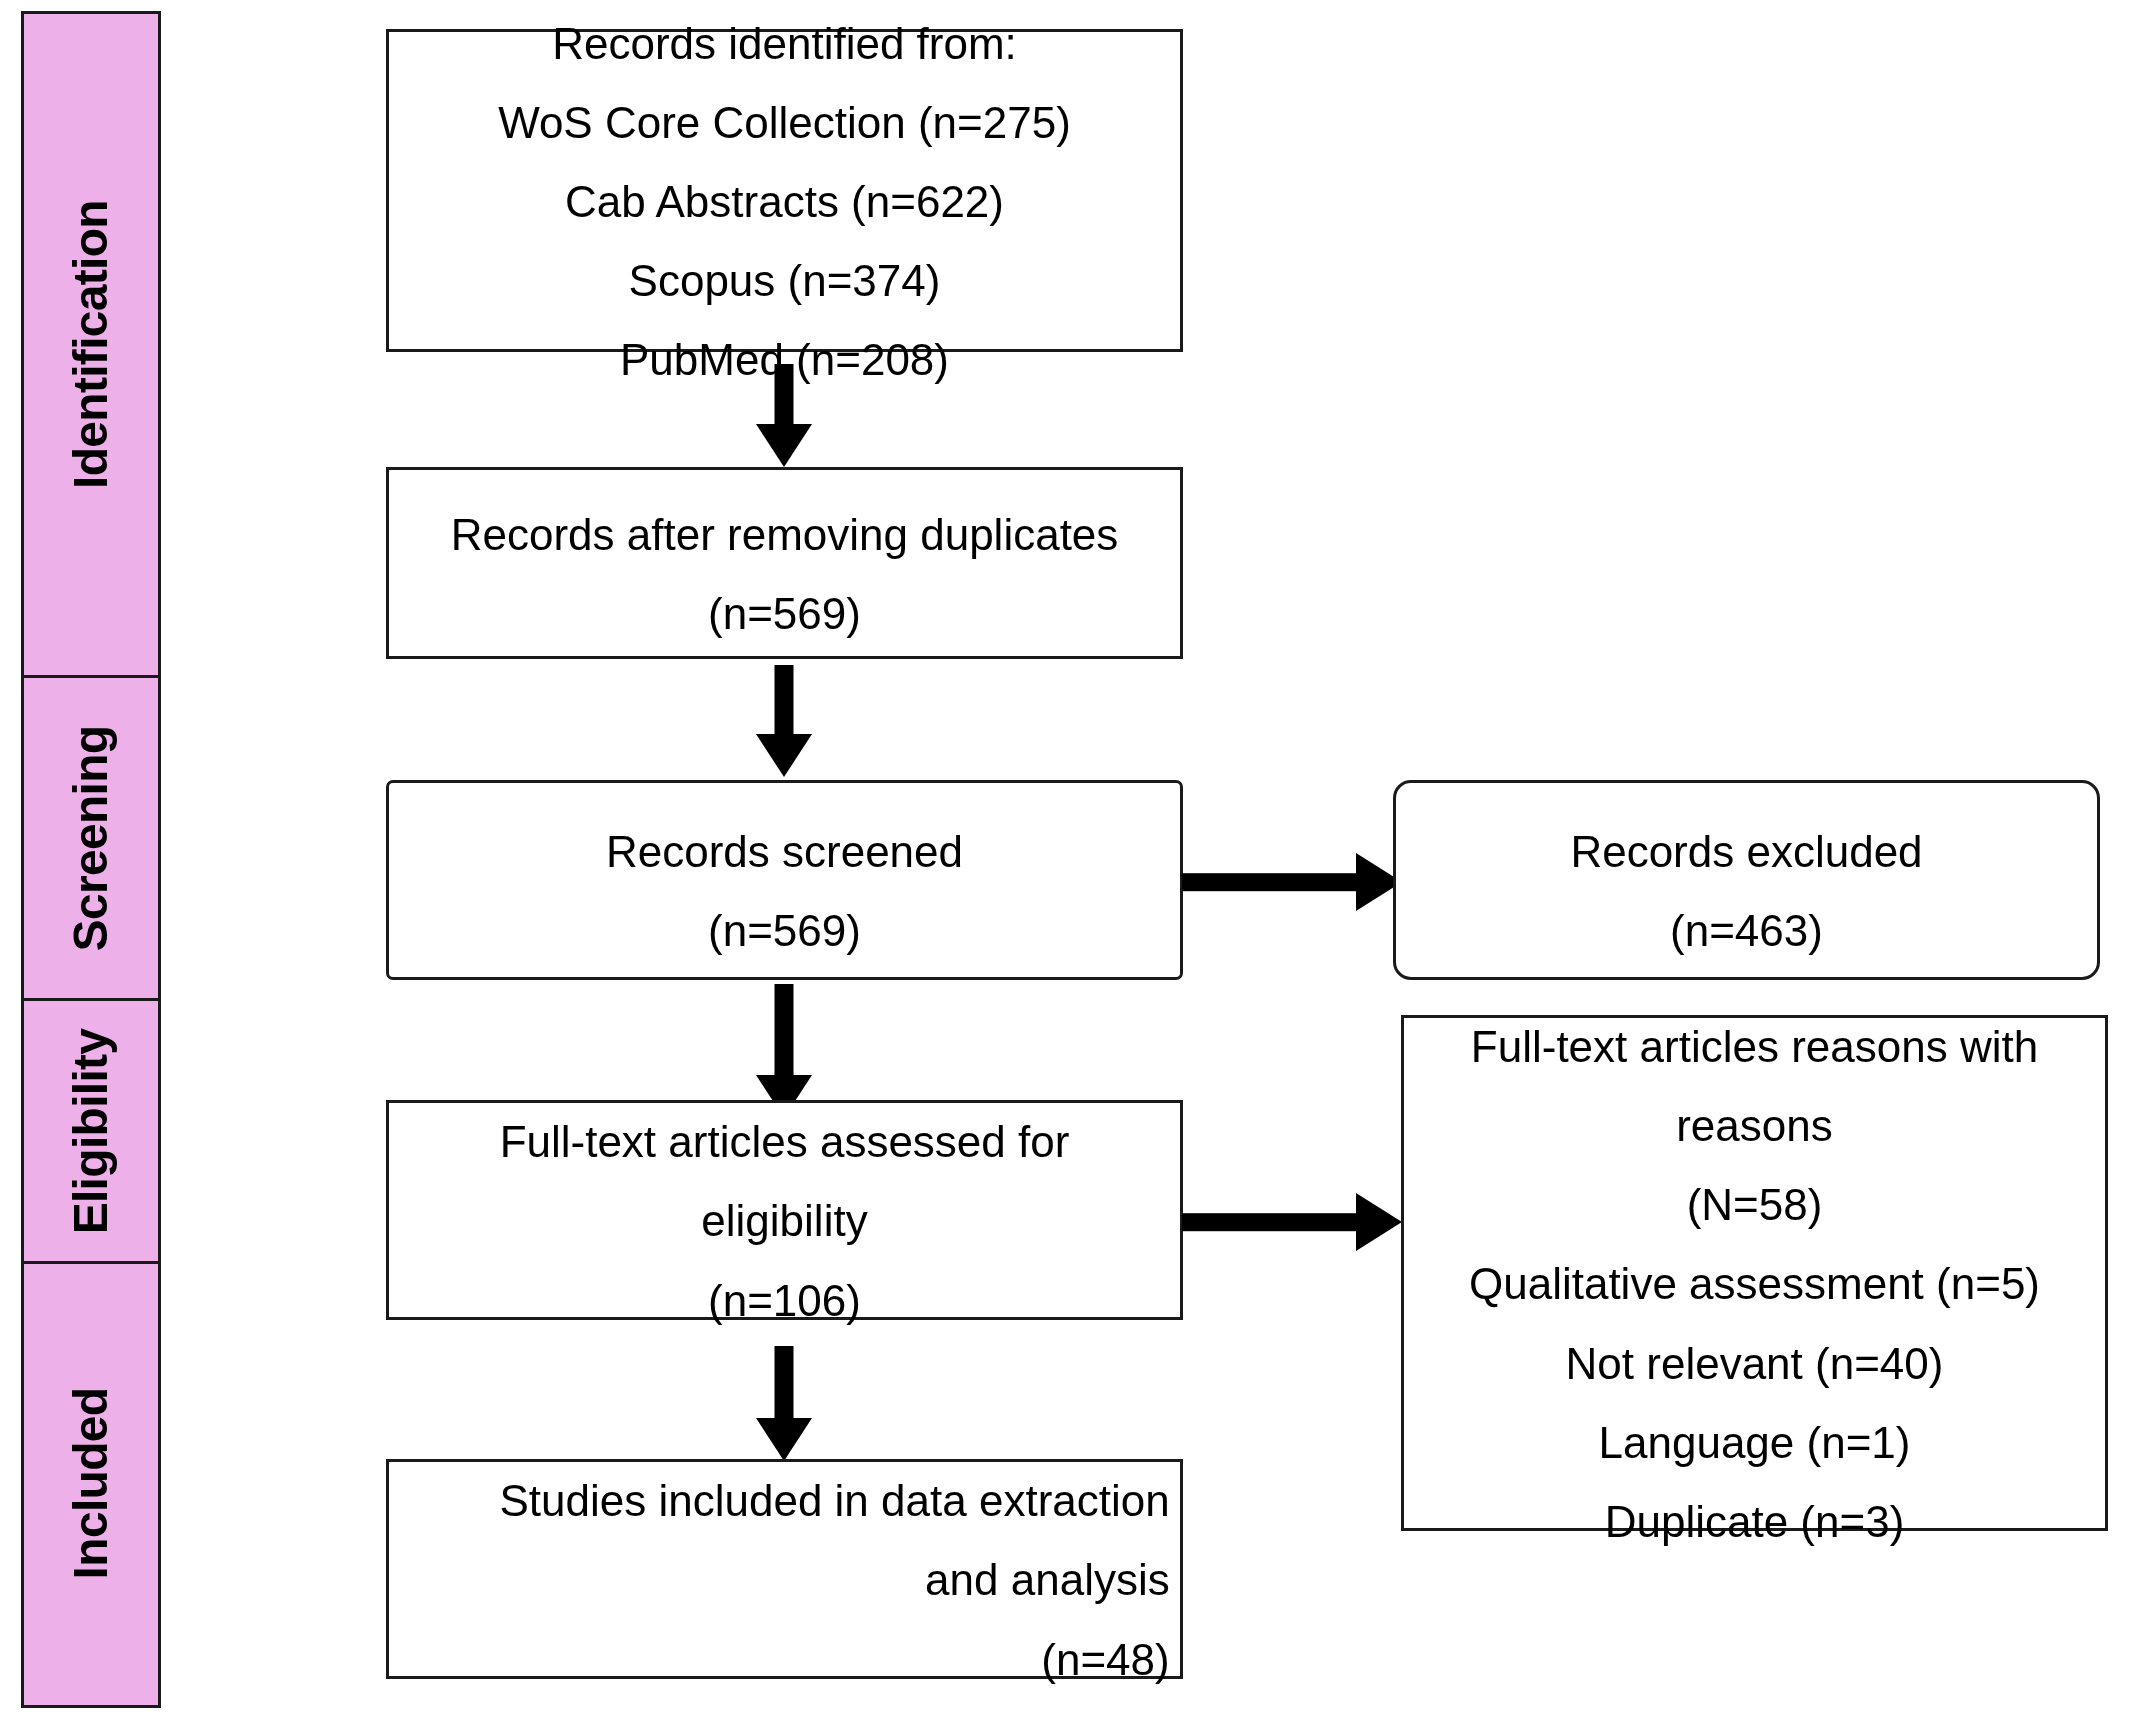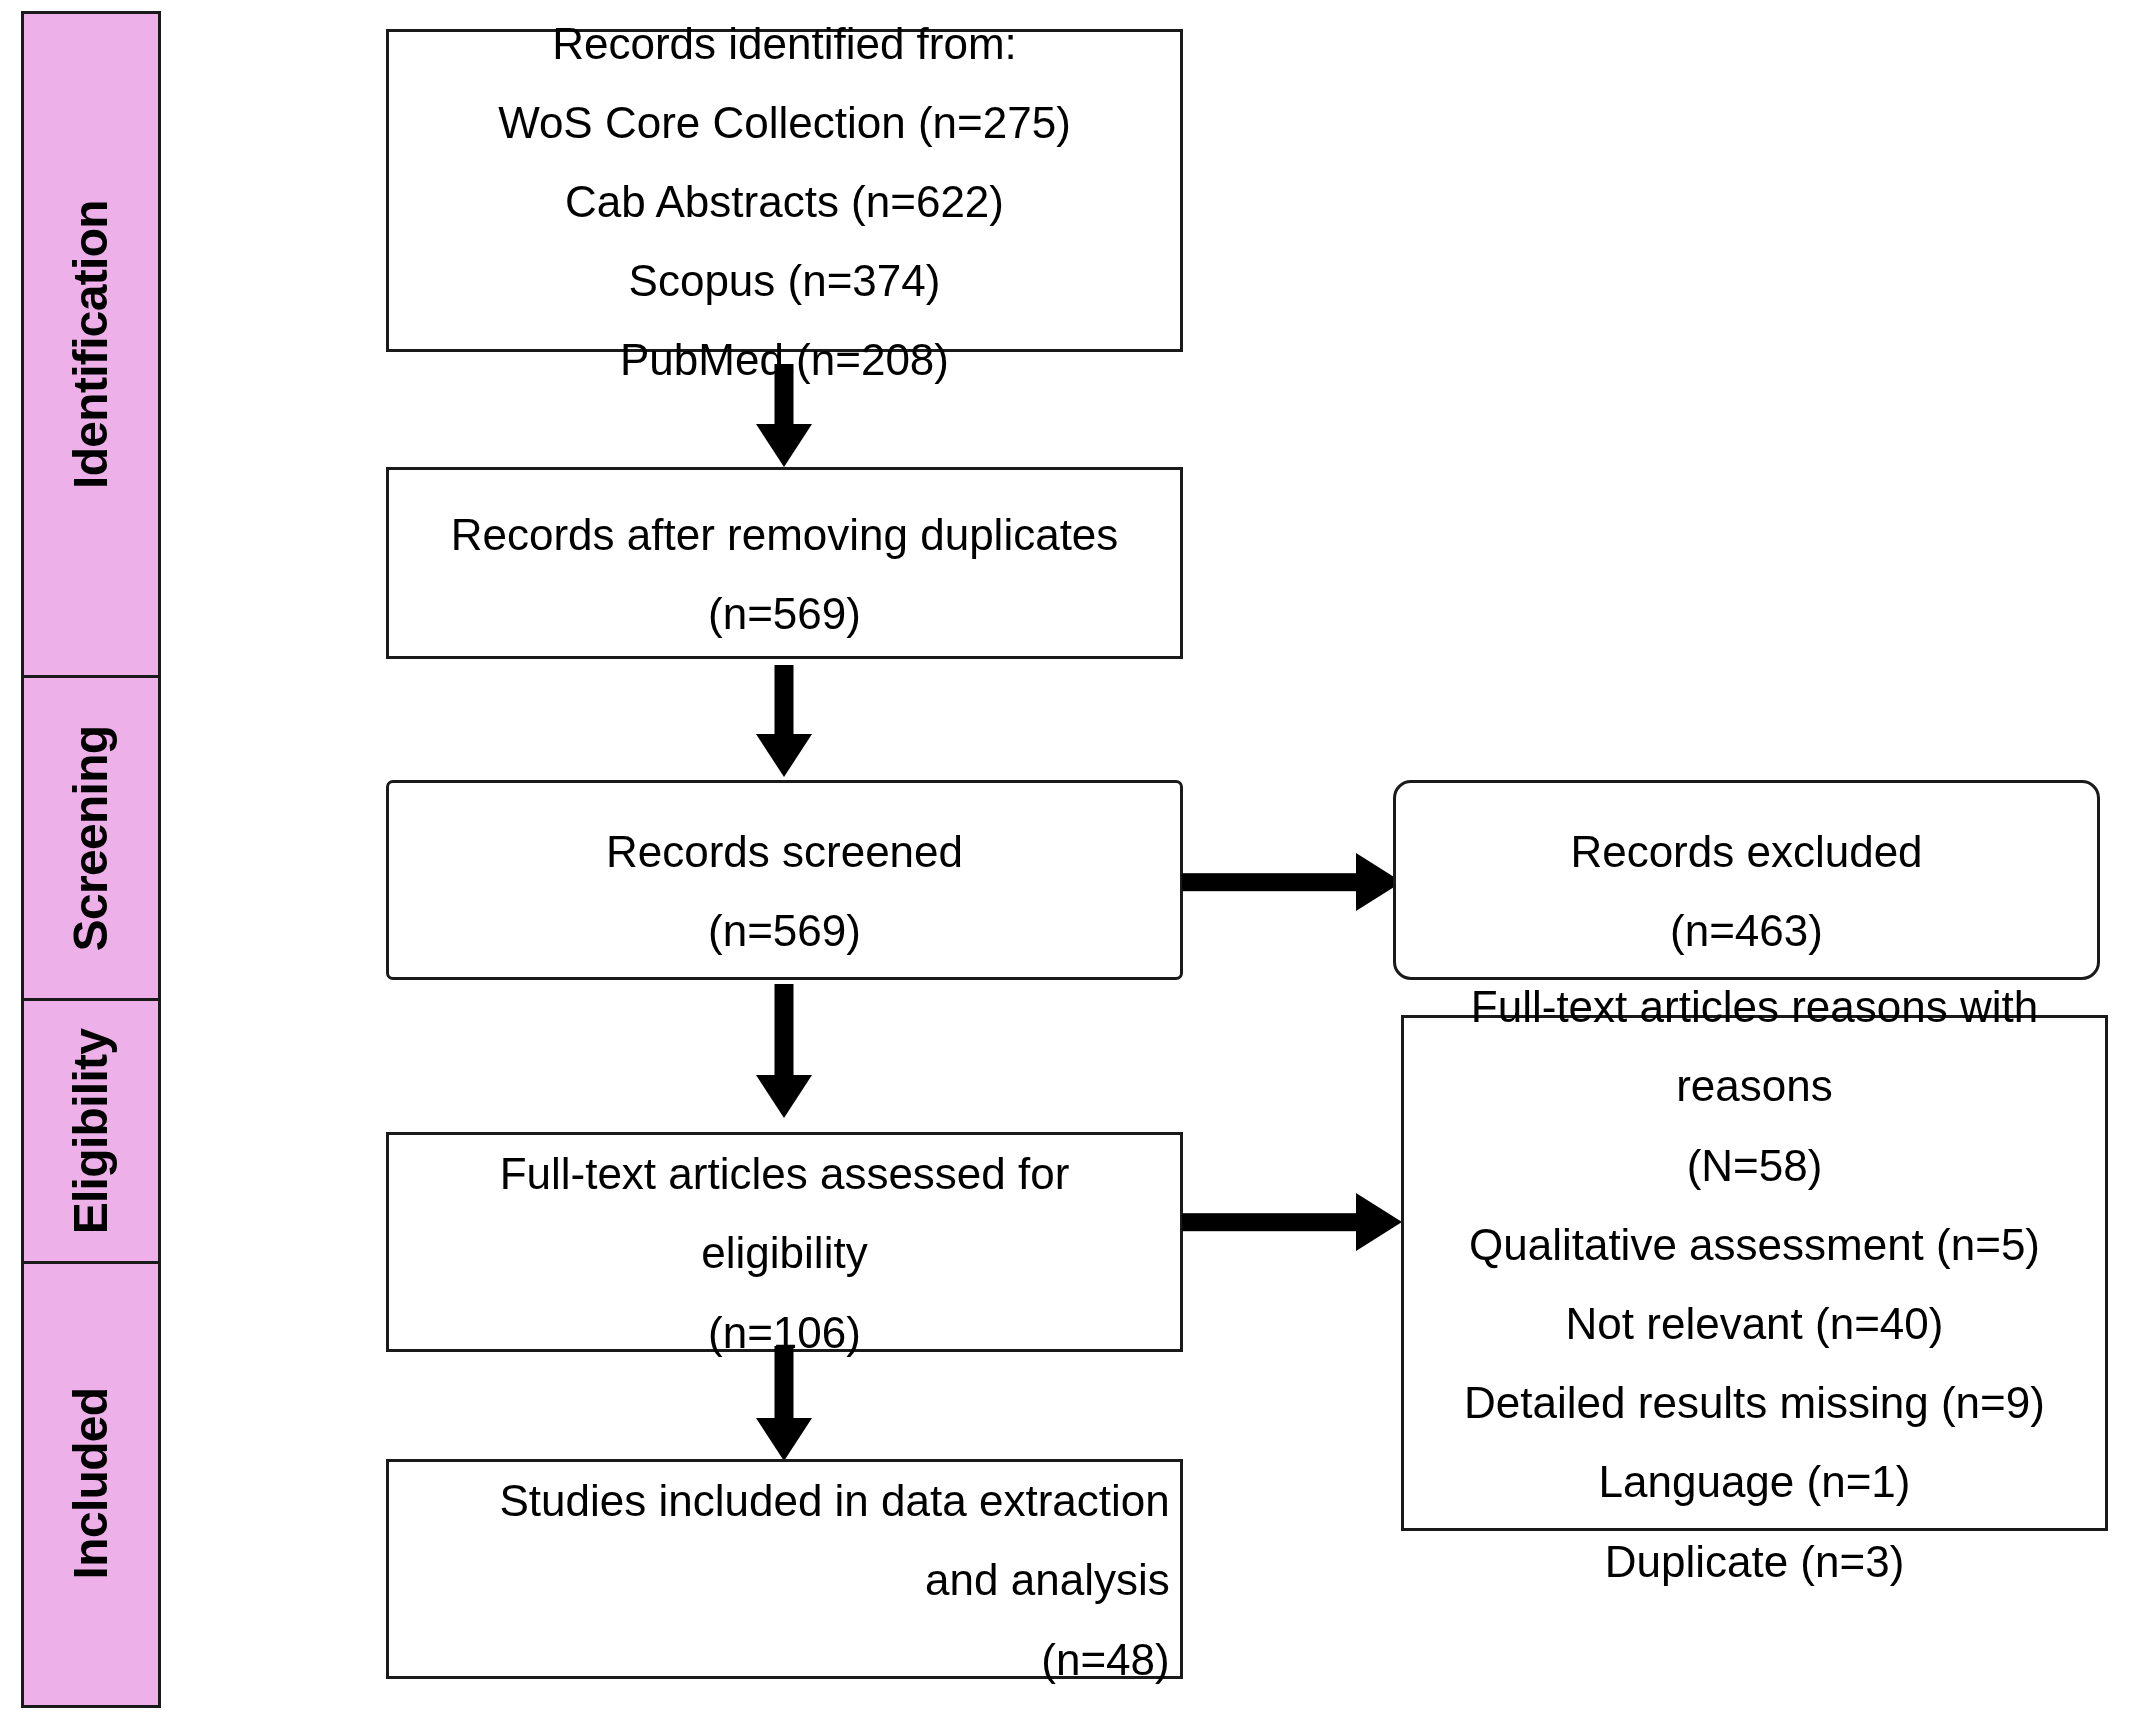--- a/index.html
+++ b/index.html
@@ -163,38 +163,37 @@
   <div class="fbox" style="left:1393px; top:780px; width:707px; height:200px;border-radius:18px;">
     <span class="ln">Records excluded</span>
     <span class="ln">(n=463)</span>
   </div>
 
   <div class="v-arrow" style="left:740px; top:984px; width:88px; height:134px;">
     <div class="shaft" style="height:94px;"></div>
     <div class="head"></div>
   </div>
 
-  <div class="fbox" style="left:386px; top:1132px; width:797px; height:220px;">
+  <div class="fbox" style="left:386px; top:1100px; width:797px; height:220px;">
     <span class="ln">Full-text articles assessed for</span>
     <span class="ln">eligibility</span>
     <span class="ln">(n=106)</span>
   </div>
 
   <div class="h-arrow" style="left:1182px; top:1191px; width:220px; height:62px;">
     <div class="shaft" style="width:180px;"></div>
     <div class="head"></div>
   </div>
 
   <div class="fbox" style="left:1401px; top:1015px; width:707px; height:516px;">
     <span class="ln">Full-text articles reasons with</span>
     <span class="ln">reasons</span>
     <span class="ln">(N=58)</span>
     <span class="ln">Qualitative assessment (n=5)</span>
     <span class="ln">Not relevant (n=40)</span>
-    <span class="ln">Detailed results missing (n=9)</span>
     <span class="ln">Language (n=1)</span>
     <span class="ln">Duplicate (n=3)</span>
   </div>
 
   <div class="v-arrow" style="left:740px; top:1346px; width:88px; height:115px;">
     <div class="shaft" style="height:76px;"></div>
     <div class="head"></div>
   </div>
 
   <div class="fbox" style="left:386px; top:1459px; width:797px; height:220px;align-items:flex-end;">

